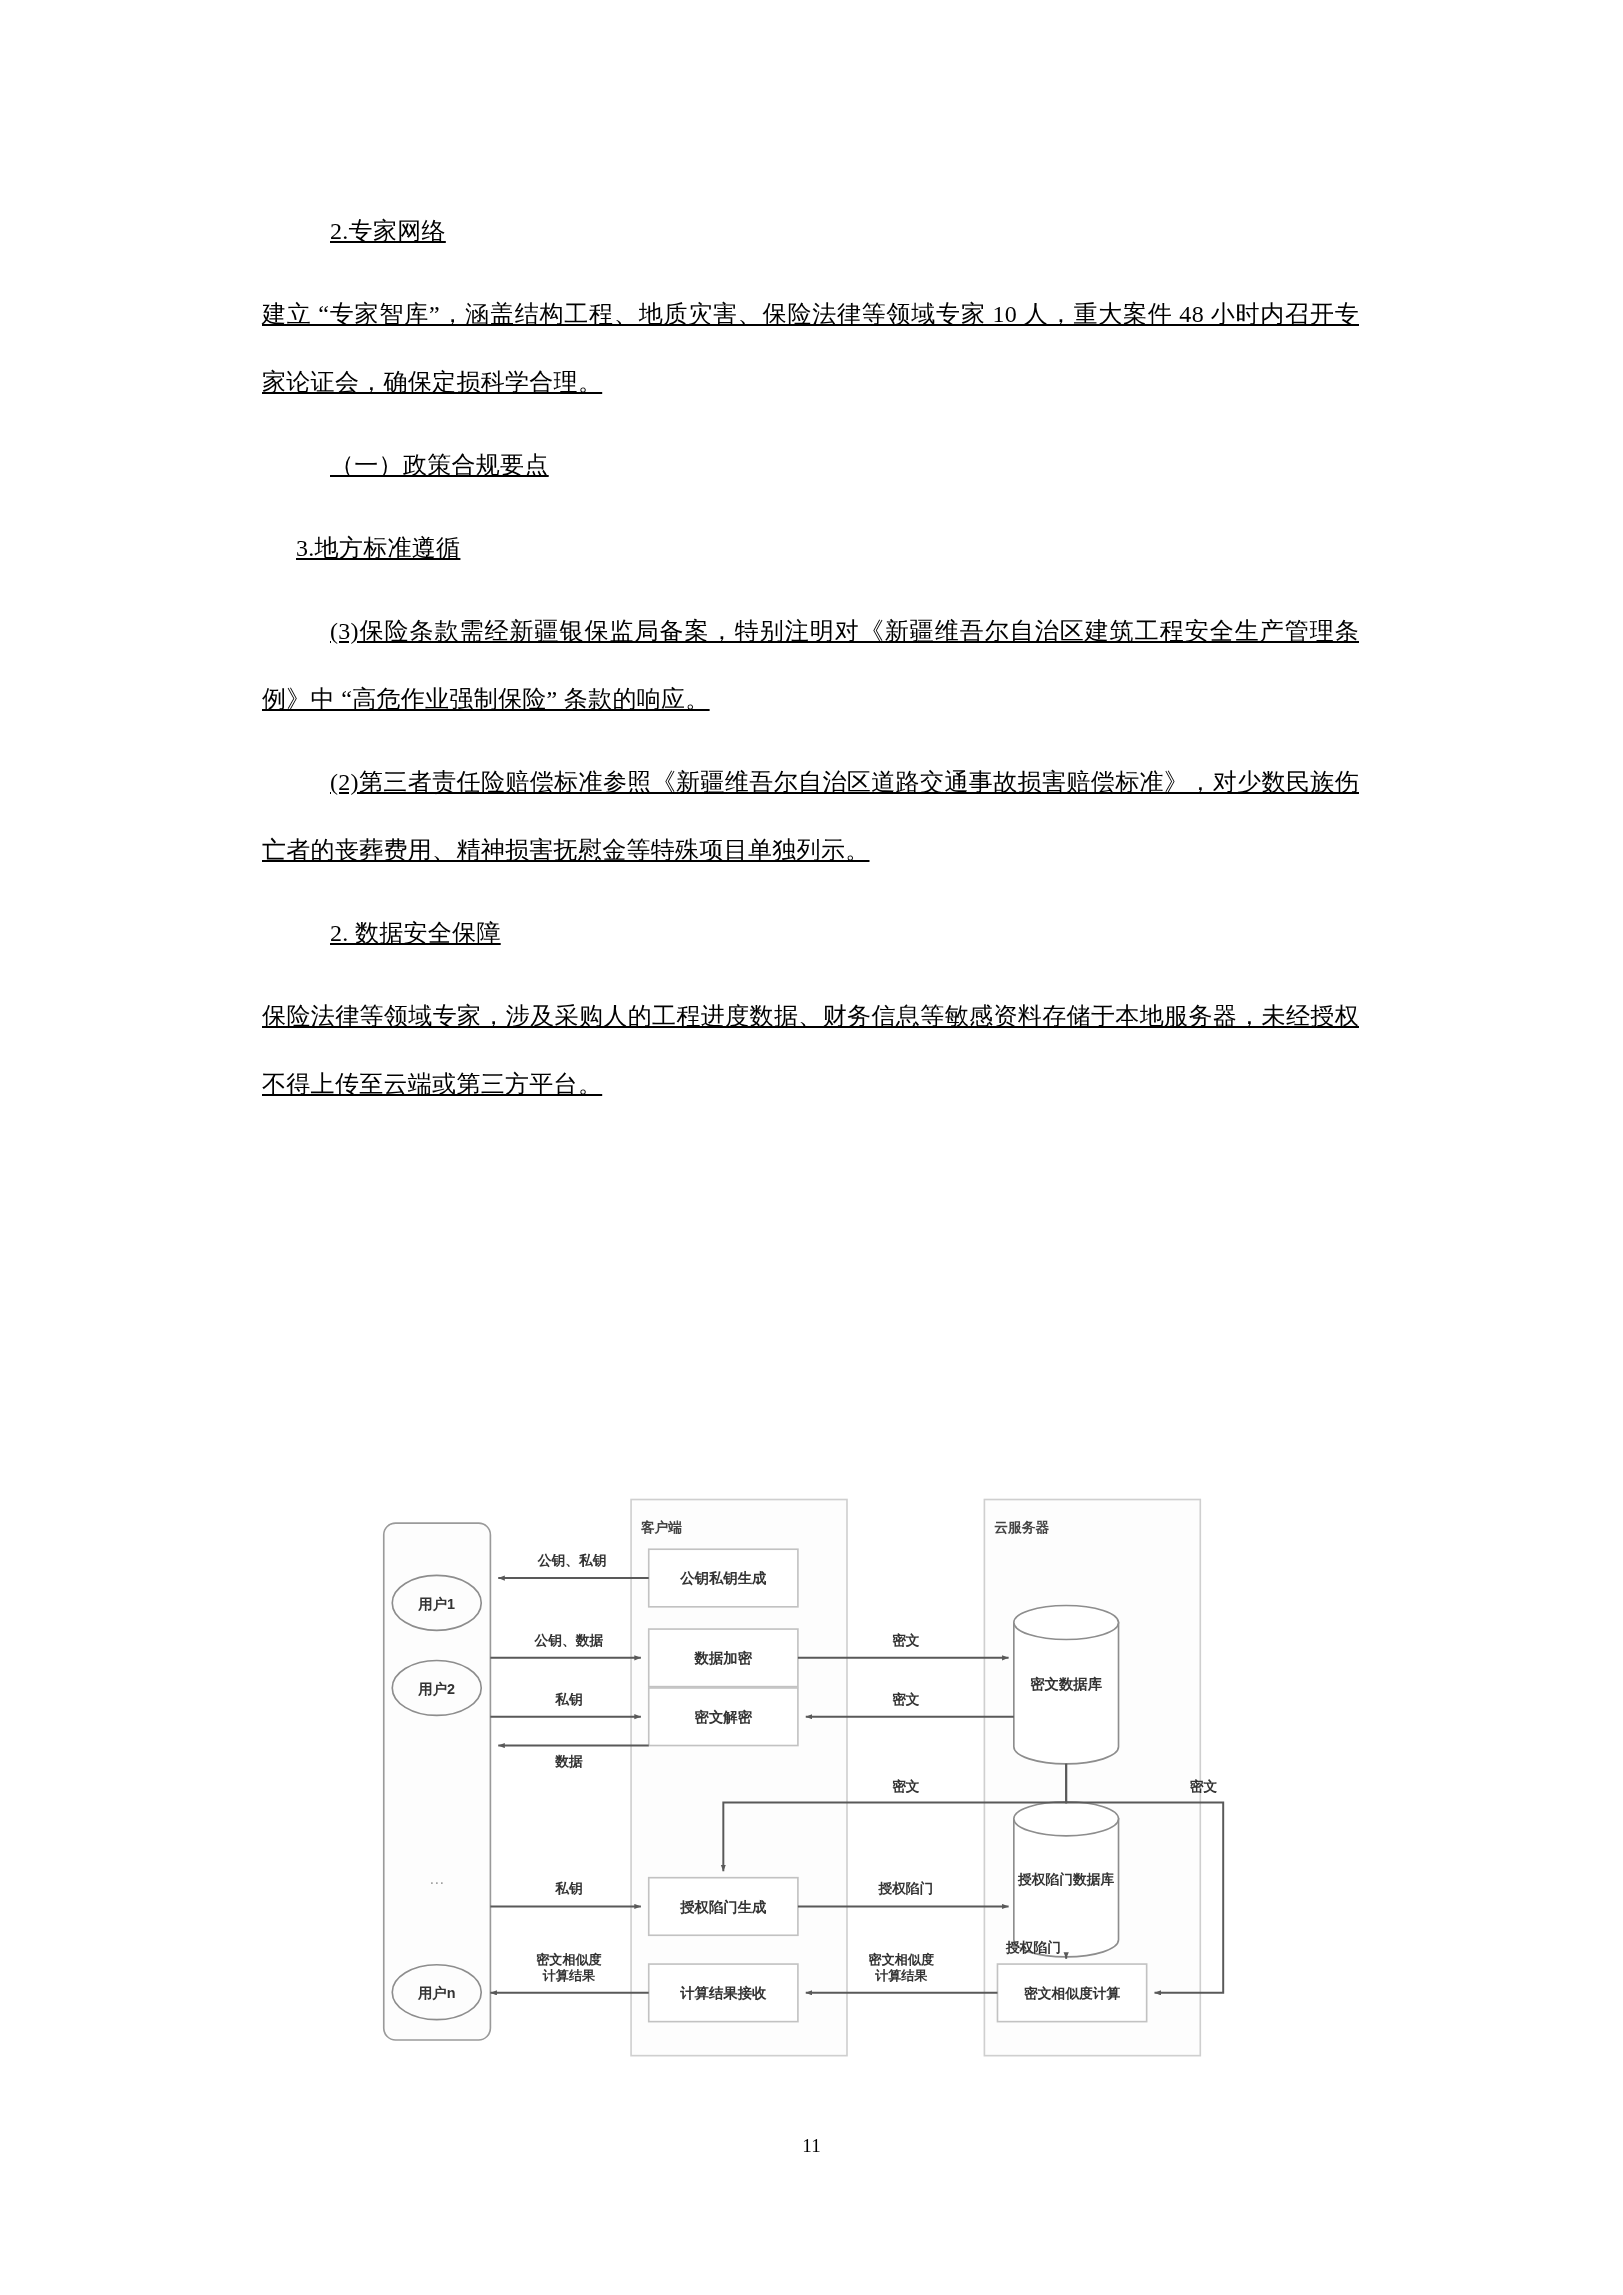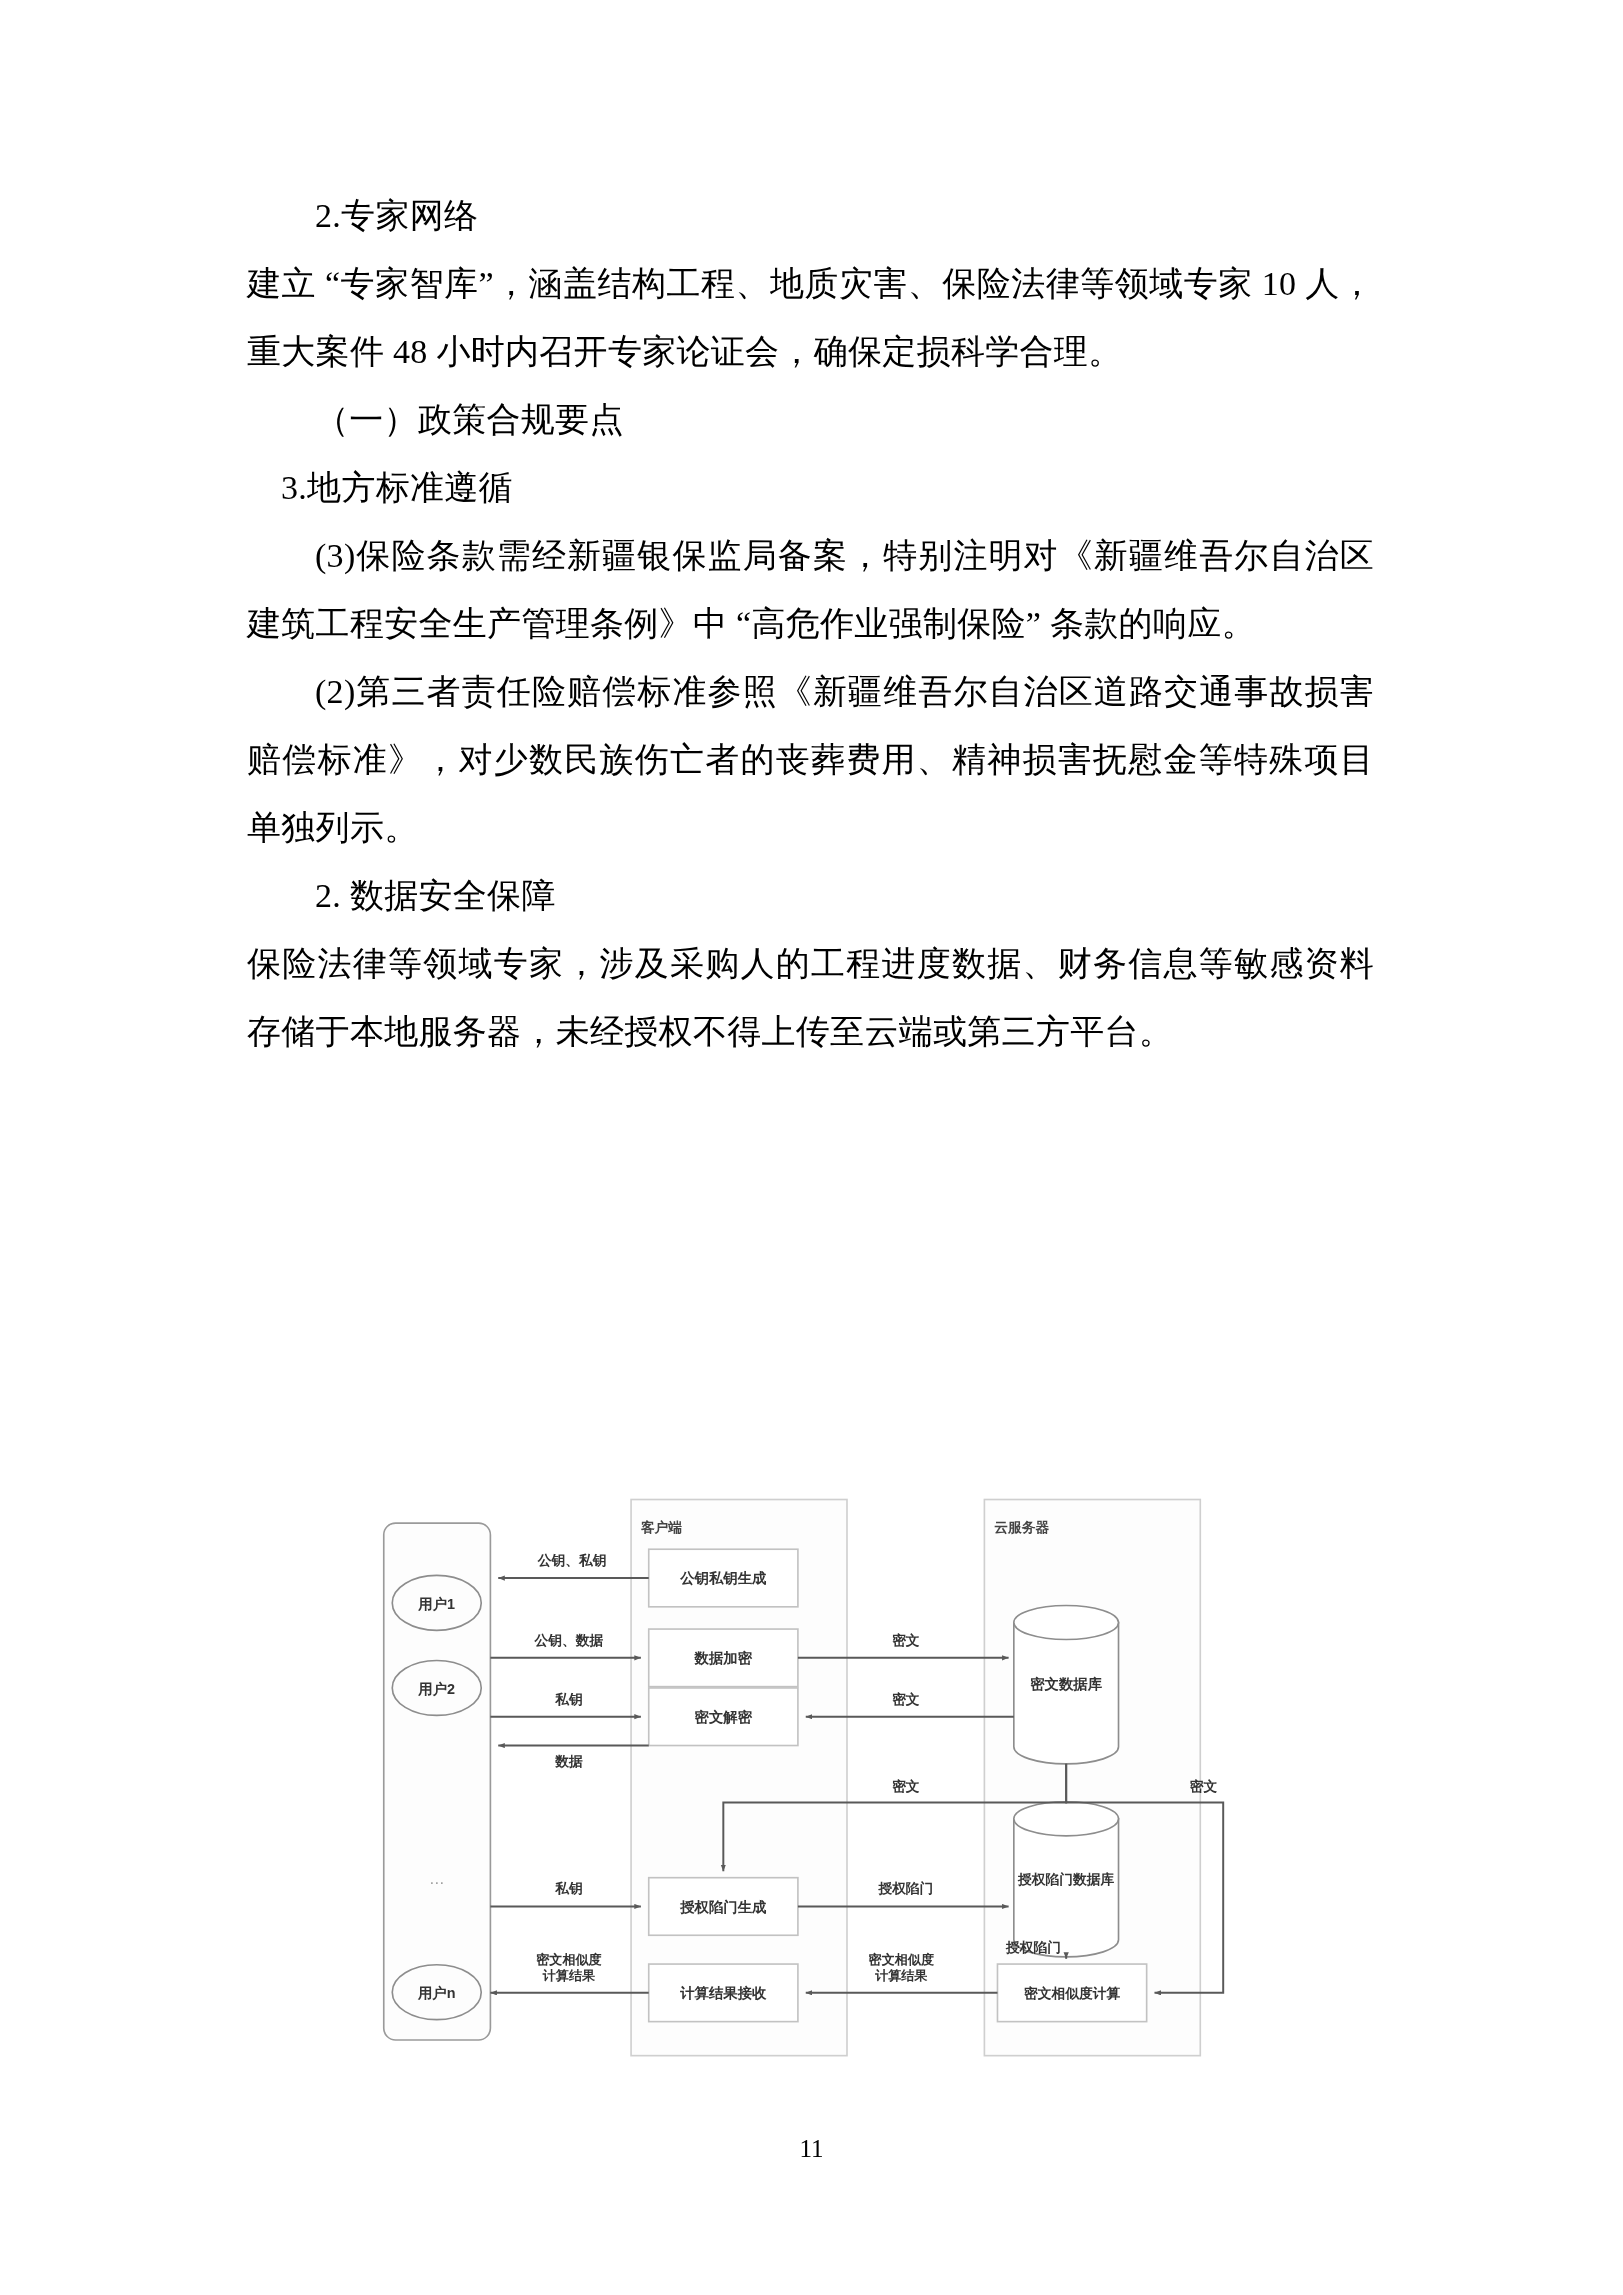--- a/index.html
+++ b/index.html
@@ -23,41 +23,42 @@
     width: 1623px;
     height: 2295px;
   }
   .textcol {
     position: absolute;
     left: 247px;
     top: 182px;
     width: 1127px;
   }
   .para {
-    font-size: 34px;
+    font-size: 24px;
     line-height: 68px;
     letter-spacing: 0.3px;
     text-align: justify;
     text-justify: inter-character;
-    margin: 0;
+    margin: 15px;
     white-space: pre-wrap;
     word-break: break-all;
+    text-decoration: underline;
   }
   .para.indent { text-indent: 68px; }
   .para.indent-half { text-indent: 34px; }
   .para.noindent { text-indent: 0; }
 
   
   .page-number {
     position: absolute;
     left: 0;
     top: 2135px;
     width: 1623px;
     text-align: center;
-    font-size: 25px;
+    font-size: 19px;
     font-family: "Liberation Serif", serif;
     color: #000;
   }
 
   
   .figure {
     position: absolute;
     left: 353px;
     top: 1472px;
     width: 916px;

